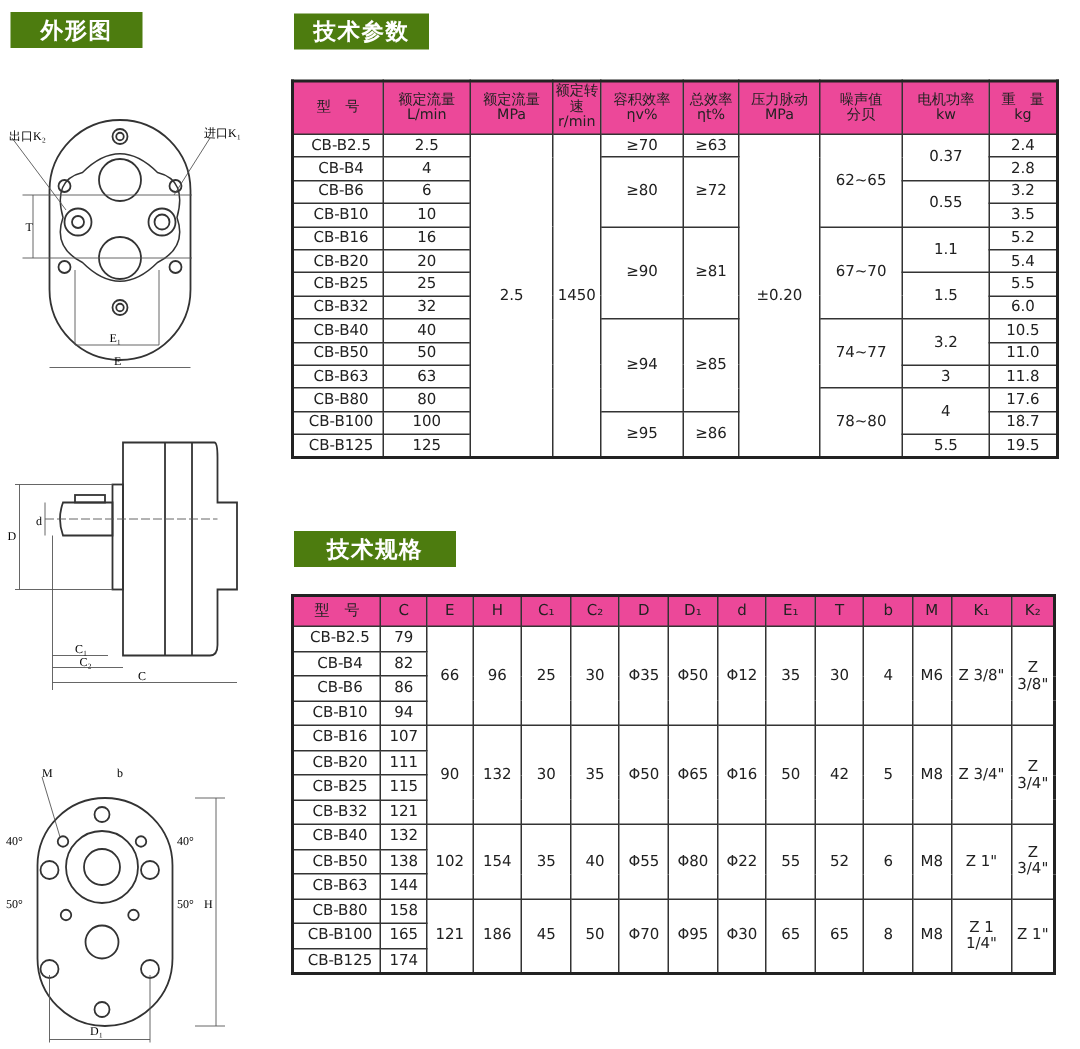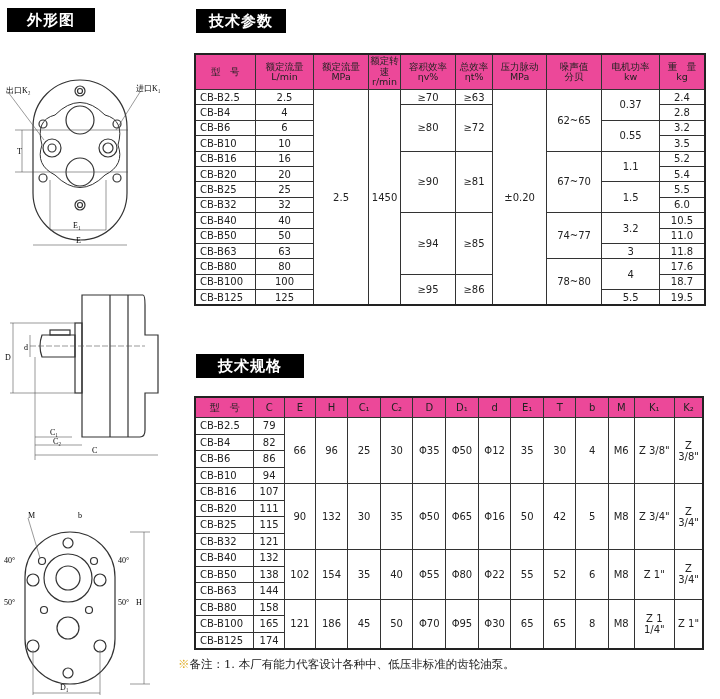--- a/index.html
+++ b/index.html
@@ -1,30 +1,30 @@
 <!DOCTYPE html>
 <html><head>
 <meta charset="utf-8">
 <style>
   html,body{margin:0;padding:0;background:#fff;}
   body{width:720px;height:699px;position:relative;overflow:hidden;font-family:"DejaVu Sans","Liberation Sans",sans-serif;color:#222;}
-  .section-title{position:absolute;background:#000000;color:#fff;font-size:15px;font-weight:bold;display:flex;align-items:center;justify-content:center;letter-spacing:1px;height:24px;}
+  .section-title{position:absolute;background:#4d7c0f;color:#fff;font-size:15px;font-weight:bold;display:flex;align-items:center;justify-content:center;letter-spacing:1px;height:24px;}
   #title-outline{left:7px;top:8px;width:88px;}
   #title-params{left:196px;top:9px;width:90px;}
   #title-specs{left:196px;top:354px;width:108px;}
   table{border-collapse:collapse;position:absolute;font-size:10px;}
   td,th{border:1px solid #333;text-align:center;padding:0;line-height:1.1;font-weight:normal;}
   th{background:#ec4899;}
   #params-table{left:194px;top:53px;width:512px;border:2px solid #222;}
   #params-table th{height:34px;font-size:9.5px;}
   #params-table td{height:14.4px;}
   #specs-table{left:194px;top:396px;width:510px;border:2px solid #222;}
   #specs-table th{height:19px;font-size:10px;}
   #specs-table td{height:15.5px;}
-  .model{text-align:left;padding-left:4px;margin-left:47px;}
+  .model{text-align:center;padding-left:4px;margin-left:47px;}
   .notes{position:absolute;left:178px;top:655px;font-family:"DejaVu Serif","Liberation Serif",serif;font-size:11.5px;color:#222;line-height:19px;}
   .notes .mark{color:#e0b030;}
   .drawing{position:absolute;}
 </style>
 </head>
 <body>
 
 <div class="section-title" id="title-outline">外形图</div>
 <div class="section-title" id="title-params">技术参数</div>
 <div class="section-title" id="title-specs">技术规格</div>
@@ -369,14 +369,13 @@
       <td>165</td>
     </tr>
     <tr>
       <td class="model">CB-B125</td>
       <td>174</td>
     </tr>
   </tbody>
 </table>
 
 <div class="notes">
-  <div><span class="mark">※</span><span>备注：1. 本厂有能力代客设计各种中、低压非标准的齿轮油泵。</span></div>
 </div>
 
 </body></html>

